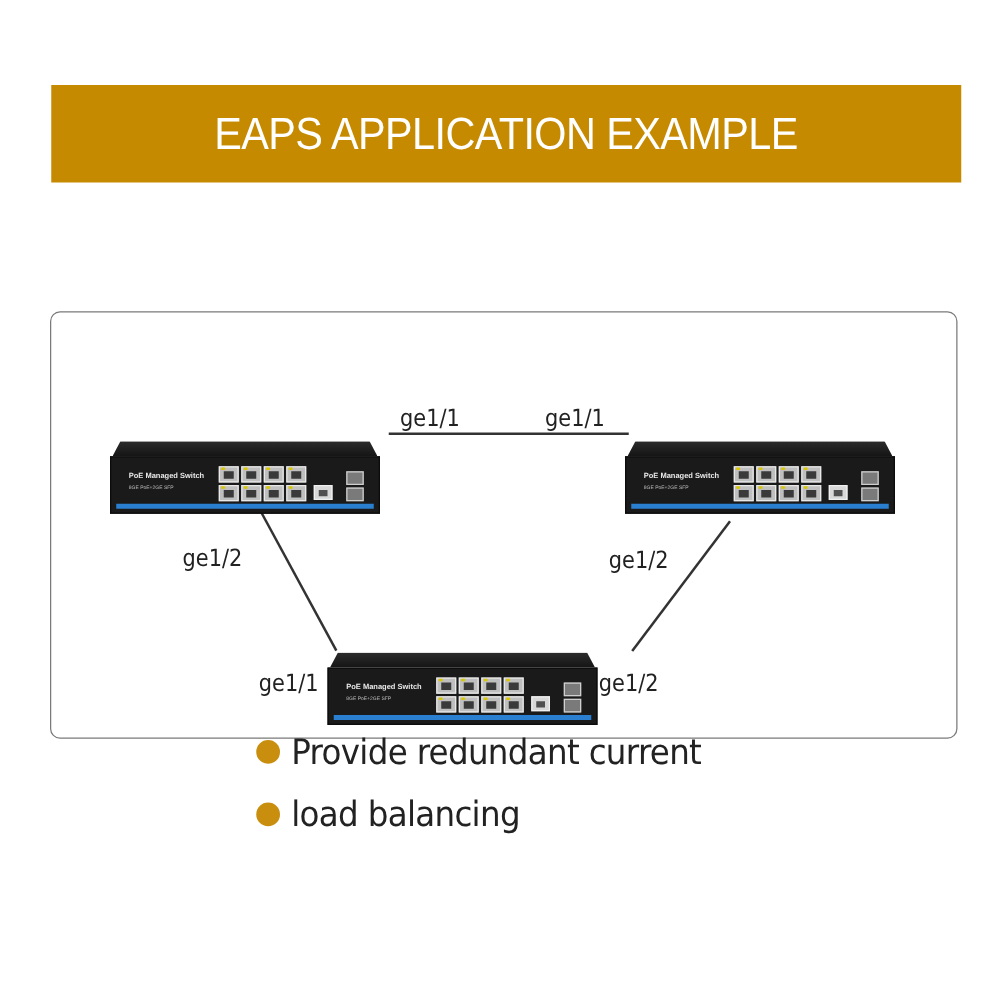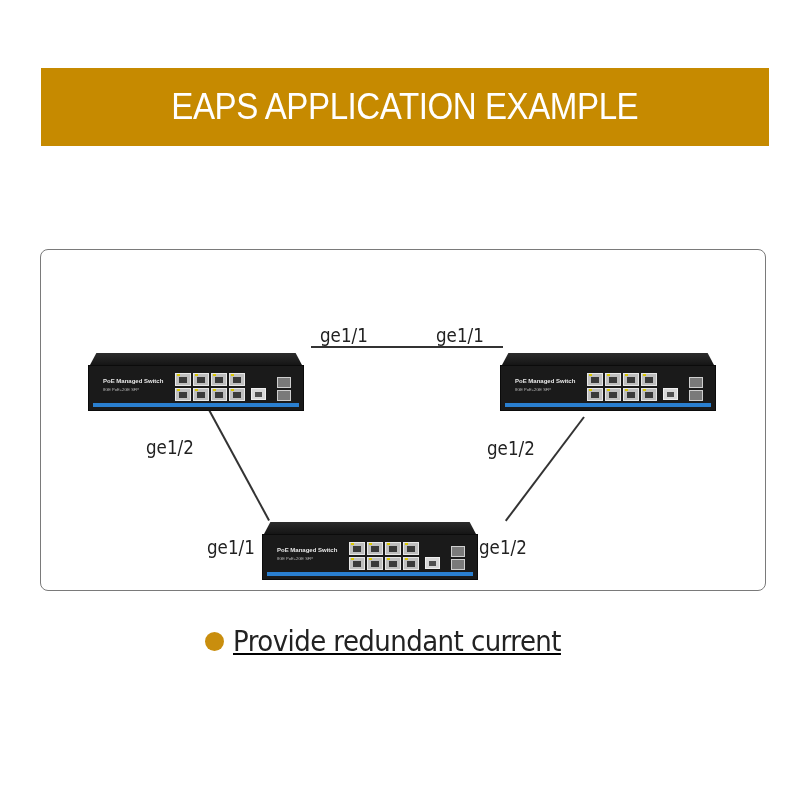--- a/index.html
+++ b/index.html
@@ -45,21 +45,21 @@
   }
   .sw-ports { position: absolute; left: 86px; top: 7px; width: 72px; height: 30px; display: grid;
     grid-template-columns: repeat(4, 16px); grid-template-rows: repeat(2, 13px); gap: 2px 2px; }
   .rj45 { background: #bfbfbf; border: 1px solid #e8e8e8; box-sizing: border-box; position: relative; }
   .rj45::after { content: ""; position: absolute; left: 3px; right: 3px; top: 3px; bottom: 2px; background: #3a3a3a; }
   .rj45::before { content: ""; position: absolute; left: 1px; top: 0; width: 3px; height: 2px; background: #d9c600; z-index: 1; }
   .console { position: absolute; left: 162px; top: 22px; width: 15px; height: 12px; background: #d8d8d8; border: 1px solid #f0f0f0; box-sizing: border-box; }
   .console::after { content: ""; position: absolute; left: 3px; right: 3px; top: 3px; bottom: 2px; background: #505050; }
   .sfp { position: absolute; left: 188px; width: 14px; height: 11px; background: #7a7a7a; border: 1px solid #cfcfcf; box-sizing: border-box; }
   .sfp-1 { top: 11px; } .sfp-2 { top: 24px; }
-  .bullets { position: absolute; left: 205px; top: 616px; text-decoration: underline; }
+  .bullets { position: absolute; left: 205px; top: 576px; }
   .bullet-item { position: relative; height: 50px; display: flex; align-items: center; }
   .bullet-dot { width: 19px; height: 19px; border-radius: 50%; background: #c98e0e; margin-right: 9px; flex: none; }
   .bullet-text {
     font-family: "DejaVu Sans", sans-serif; font-size: 28px; color: #222222; letter-spacing: -0.6px;
     transform: scaleX(0.93); transform-origin: left center; white-space: nowrap;
   }
 </style>
 </head>
 <body>
 
@@ -144,13 +144,17 @@
     <div class="sfp sfp-2"></div>
     <div class="sw-stripe" style="background: rgb(42, 127, 208);"></div>
   </div>
 </div>
 
 <div class="bullets">
   <div class="bullet-item">
     <span class="bullet-dot" style="background: rgb(201, 142, 14);"></span>
     <span class="bullet-text">Provide redundant current</span>
   </div>
+  <div class="bullet-item">
+    <span class="bullet-dot" style="background: rgb(201, 142, 14);"></span>
+    <span class="bullet-text">load balancing</span>
+  </div>
 </div>
 
 </body></html>

